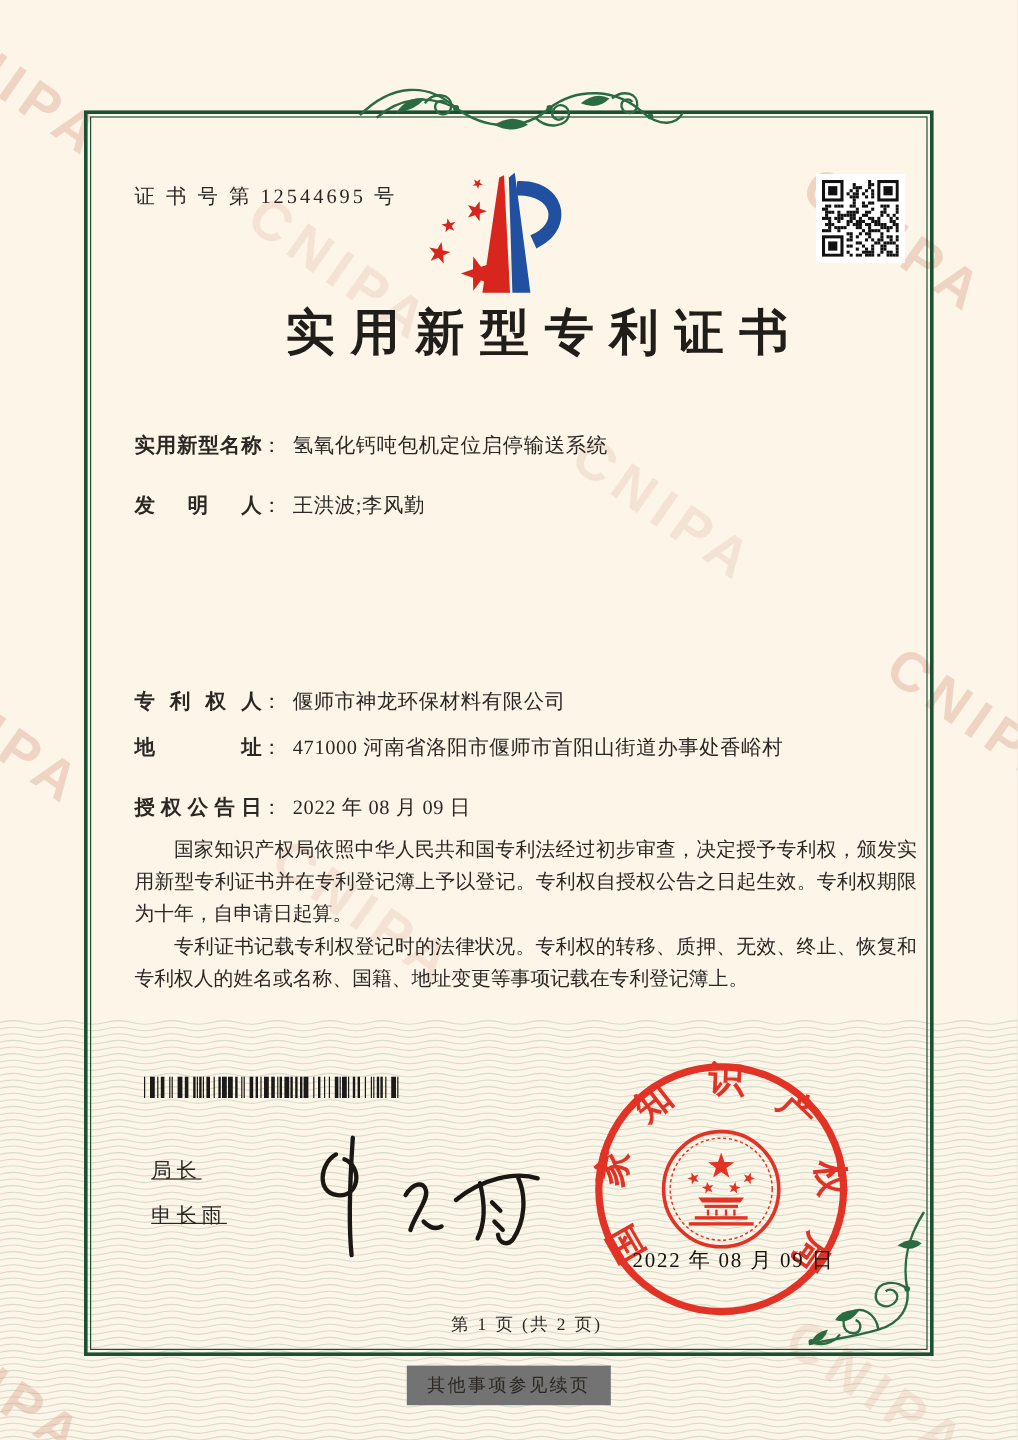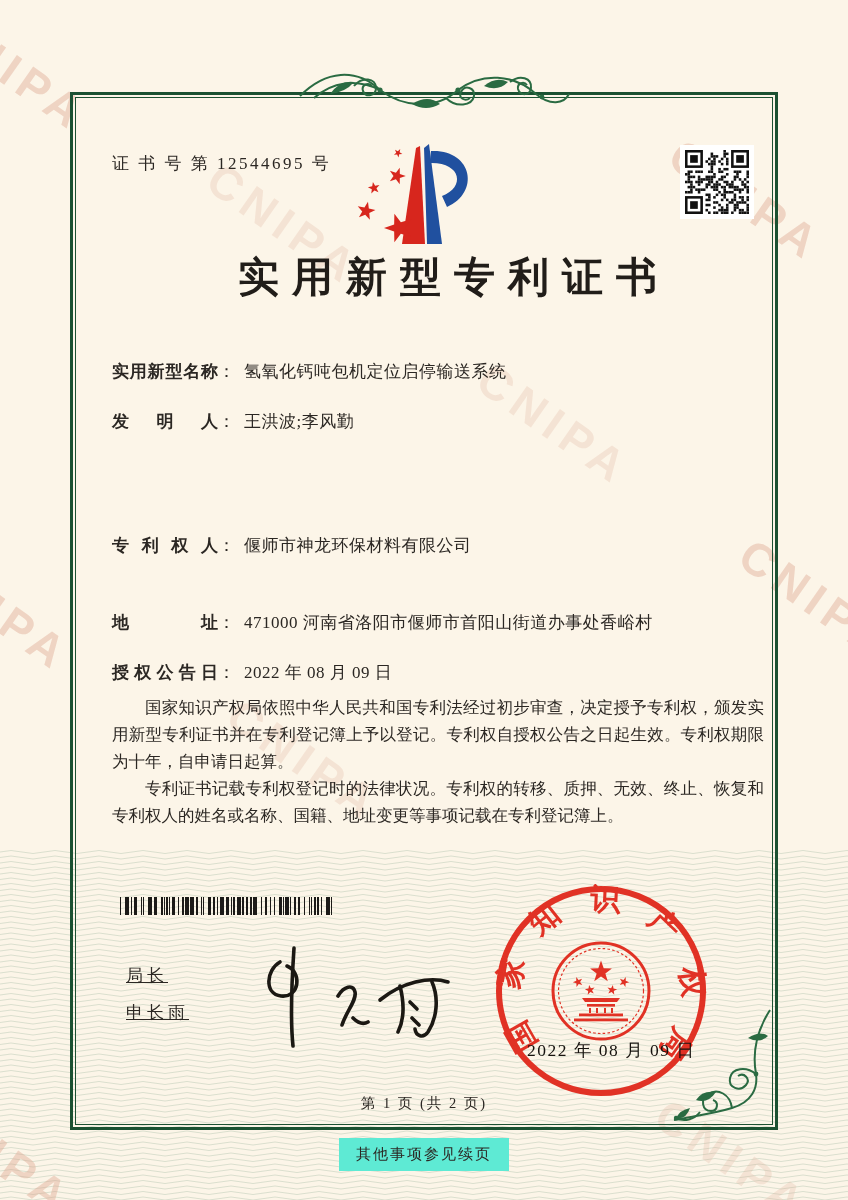--- a/index.html
+++ b/index.html
@@ -37,22 +37,22 @@
   
   #barcode{position:absolute;left:120px;top:897px;z-index:5;}
   .officer{position:absolute;left:126px;top:964px;z-index:5;
            font-family:"Liberation Sans","DejaVu Sans",sans-serif;font-size:17px;letter-spacing:4px;}
   .officer div{margin-bottom:14px;text-decoration:underline;}
   .sig{position:absolute;left:250px;top:930px;z-index:6;}
   .seal{position:absolute;left:494px;top:884px;z-index:6;}
   .seal-date{position:absolute;left:527px;top:1038px;z-index:7;font-size:17.5px;
              letter-spacing:1.5px;color:#16120e;}
   .page-num{position:absolute;left:70px;top:1094px;width:708px;text-align:center;
-            font-size:14.5px;letter-spacing:2px;z-index:5;}
-  .cont-note{position:absolute;left:50%;transform:translateX(-50%);top:1138px;background:#5eead4;
+            font-size:14.5px;letter-spacing:2px;z-index:5;padding-left:15px;}
+  .cont-note{position:absolute;left:50%;transform:translateX(-50%);top:1138px;background:#737373;
              padding:7px 17px;font-size:15px;letter-spacing:2px;z-index:5;white-space:nowrap;}
 </style>
 </head>
 <body>
 
 <div class="page">
 
   <svg width="0" height="0" style="position:absolute">
     <defs>
       <path id="star5" d="M0,-10 L2.35,-3.24 9.51,-3.09 3.8,1.24 5.88,8.09 0,4 -5.88,8.09 -3.8,1.24 -9.51,-3.09 -2.35,-3.24 Z"></path>
@@ -404,21 +404,21 @@
   </div>
 
   <div class="doc-title">实用新型专利证书</div>
 
   <div class="row" style="top:360px">
     <span class="lbl">实用新型名称</span><span class="colon">：</span><span class="val">氢氧化钙吨包机定位启停输送系统</span>
   </div>
   <div class="row" style="top:410px">
     <span class="lbl">发明人</span><span class="colon">：</span><span class="val">王洪波;李风勤</span>
   </div>
-  <div class="row" style="top:534px">
+  <div class="row" style="top:573px">
     <span class="lbl">专利权人</span><span class="colon">：</span><span class="val">偃师市神龙环保材料有限公司</span>
   </div>
   <div class="row" style="top:611px">
     <span class="lbl">地址</span><span class="colon">：</span><span class="val">471000 河南省洛阳市偃师市首阳山街道办事处香峪村</span>
   </div>
   <div class="row" style="top:661px;width:652px">
     <span class="lbl">授权公告日</span><span class="colon">：</span><span class="val">2022 年 08 月 09 日</span>
   </div>
 
   <div class="legal">

